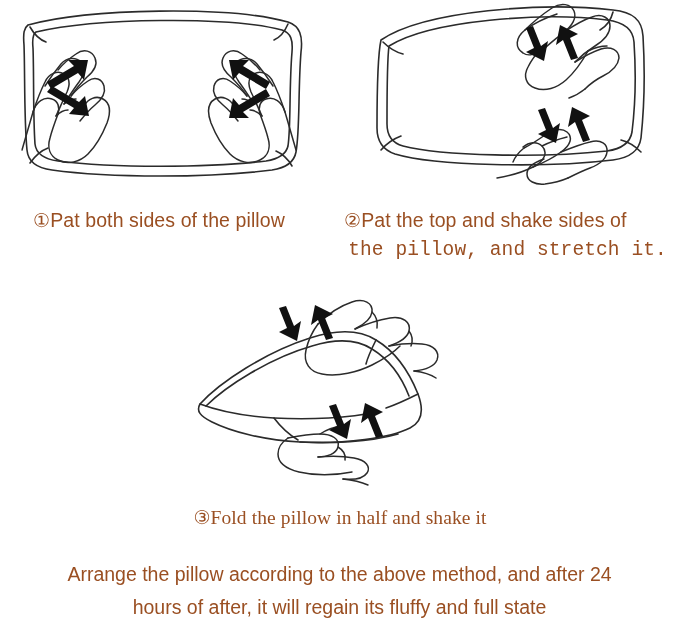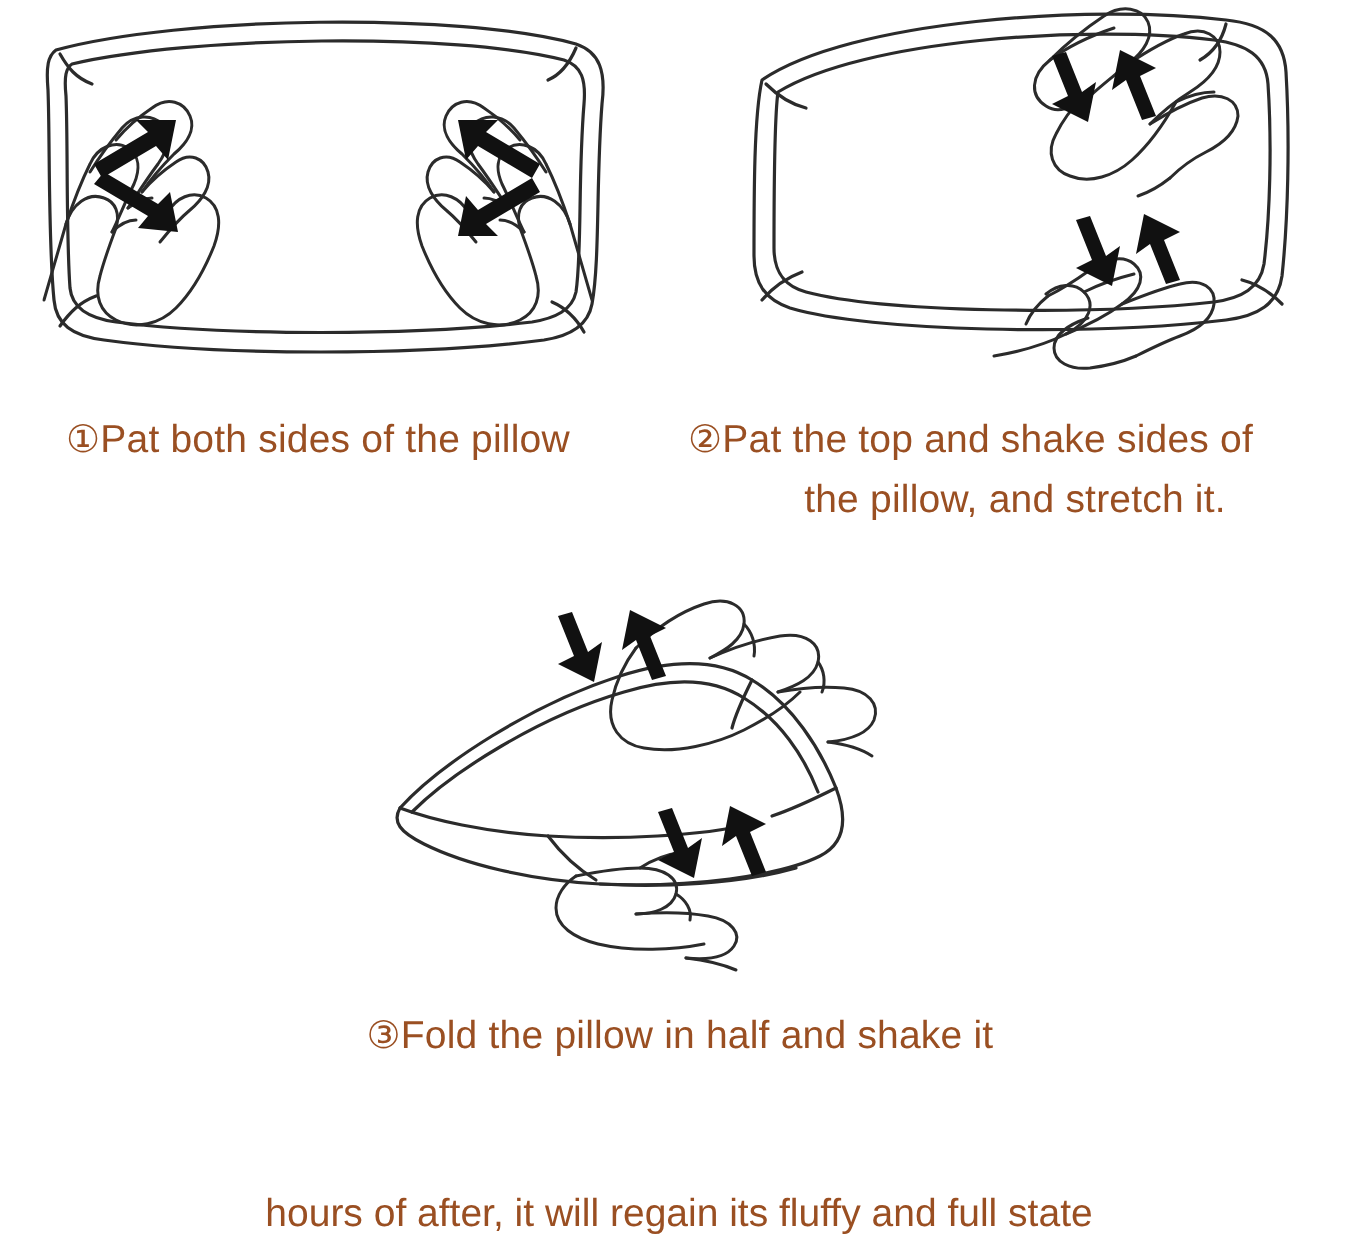--- a/index.html
+++ b/index.html
@@ -73,26 +73,28 @@
     top: 205px;
     width: 339px;
     text-align: left;
     padding-left: 4px;
     box-sizing: border-box;
   }
   #caption-2 .line2 {
     display: block;
     text-align: center;
     padding-right: 8px;
+    font-family: Liberation Mono, monospace;
   }
   #caption-3 {
     left: 110px;
     top: 503px;
     width: 460px;
     text-align: center;
+    font-family: Liberation Serif, serif;
   }
 
   #summary {
     position: absolute;
     left: 14px;
     top: 558px;
     width: 651px;
     text-align: center;
     font-size: 19.5px;
     line-height: 33px;
@@ -266,17 +268,17 @@
         </g>
       </svg>
     </div>
   </div>
 
   <div class="caption" id="caption-3">
     <span class="cap-num">③</span><span>Fold the pillow in half and shake it</span>
   </div>
 
   <div id="summary">
-    <br>
+    <span class="nowrap">Arrange the pillow according to the above method, and after 24</span><br>
     <span class="nowrap">hours of after, it will regain its fluffy and full state</span>
   </div>
 
 </div>
 
 </body></html>

